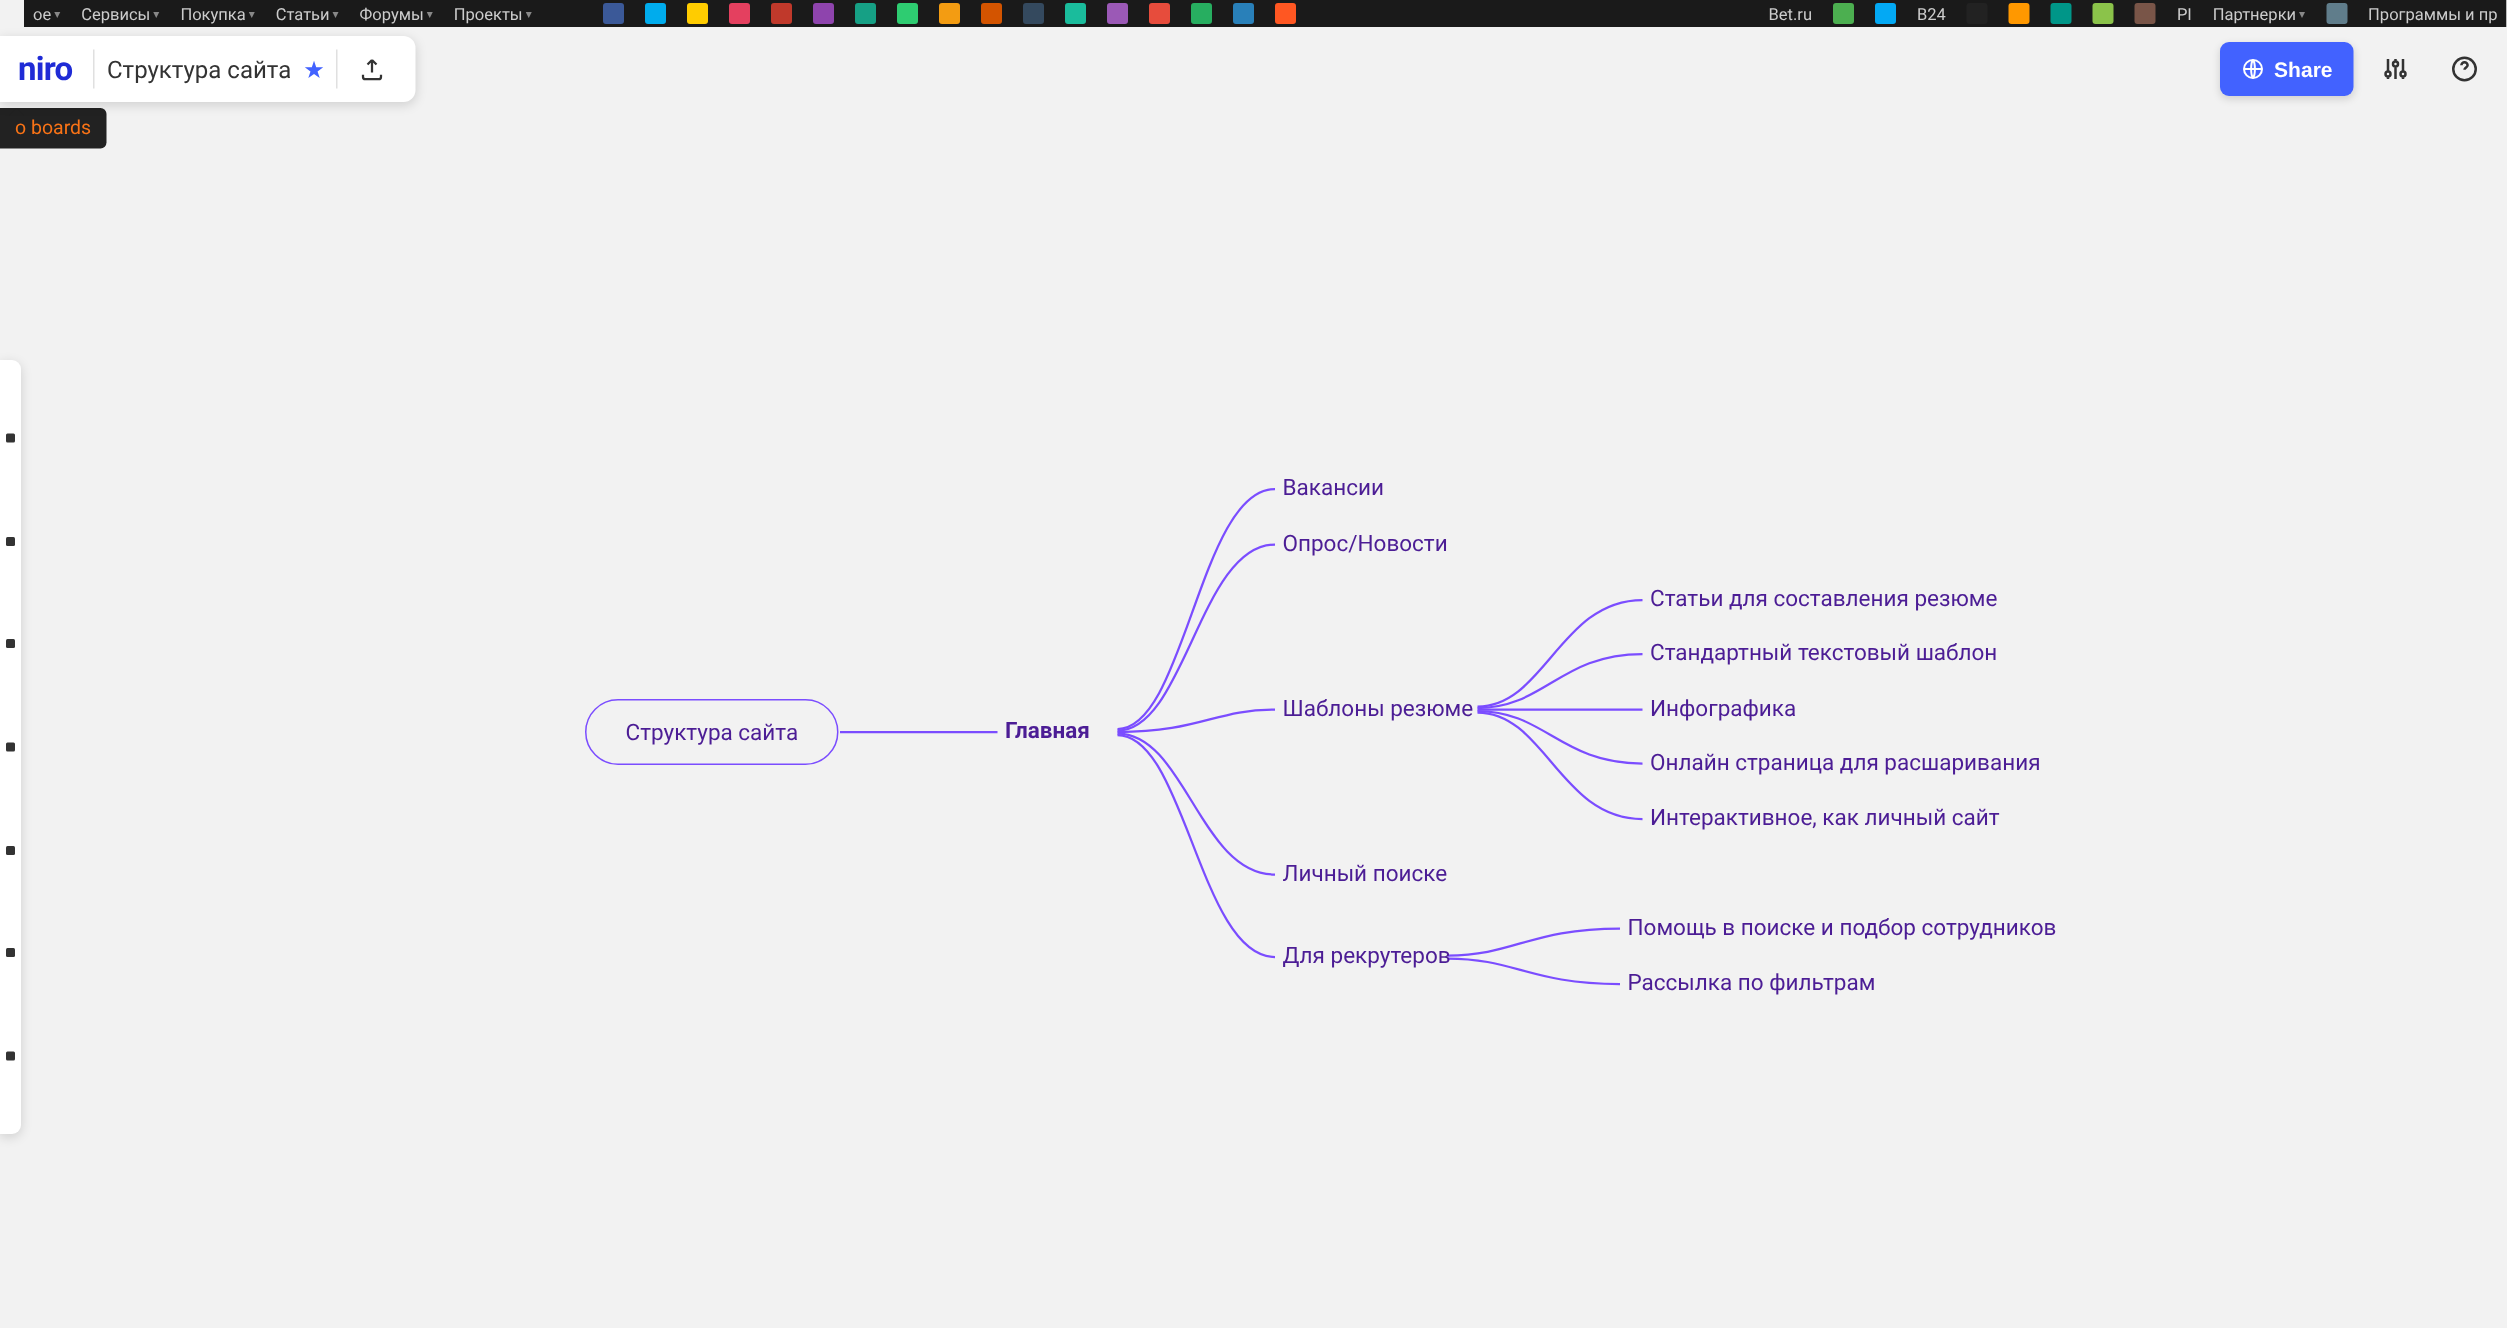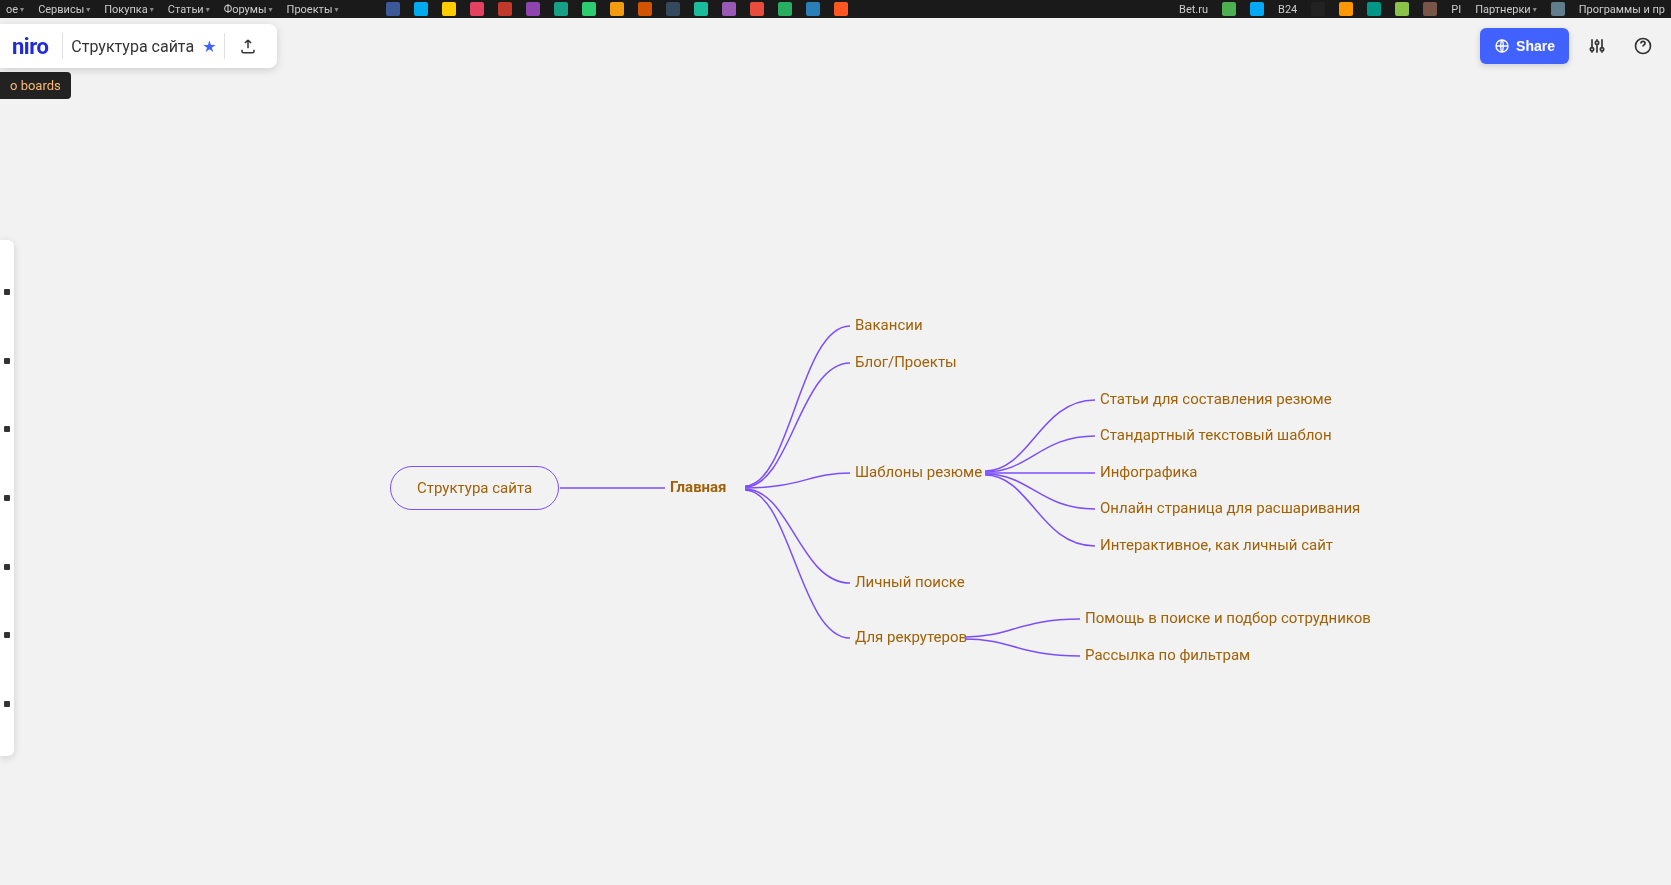--- a/index.html
+++ b/index.html
@@ -1,55 +1,55 @@
 <!DOCTYPE html>
 <html><head>
 <meta charset="utf-8">
 <style>
   html,body{margin:0;padding:0;width:100%;height:100%;overflow:hidden;
     font-family:-apple-system,BlinkMacSystemFont,"Segoe UI",Roboto,Helvetica,Arial,sans-serif;}
   body{background:#f2f2f2;}
   
   .browser-bar{height:18px;background:#1a1a1a;display:flex;align-items:center;
-    color:#ccc;font-size:11px;padding:0 6px;gap:14px;white-space:nowrap;overflow:hidden;}
+    color:#ccc;font-size:11px;padding:0 6px;gap:14px;white-space:nowrap;overflow:hidden;margin-left:16px;}
   .browser-bar .bm{display:flex;align-items:center;gap:2px;}
   .browser-bar .tri{font-size:8px;color:#888;}
   .browser-bar .ico{width:14px;height:14px;border-radius:2px;display:inline-block;}
   
   .board-bar{position:absolute;top:24px;left:0;height:44px;background:#fff;
     border-radius:0 8px 8px 0;box-shadow:0 2px 8px rgba(0,0,0,.15);
     display:flex;align-items:center;padding:0 14px 0 6px;gap:8px;z-index:10;}
   .logo{font-weight:700;font-size:22px;color:#1f2bd6;letter-spacing:-.5px;padding:0 6px;text-align:center;}
   .vline{width:1px;height:26px;background:#e0e0e0;}
   .board-title{font-size:16px;color:#333;}
   .star{color:#4262ff;font-size:16px;cursor:pointer;}
   .export-btn{width:30px;height:30px;display:flex;align-items:center;justify-content:center;
     cursor:pointer;color:#333;}
   
-  .tooltip{position:absolute;top:72px;left:0;background:#222;color:#fdba74;
+  .tooltip{position:absolute;top:72px;left:0;background:#222;color:#f97316;
     font-size:13px;padding:6px 10px;border-radius:0 4px 4px 0;z-index:9;}
   .tooltip::before{content:"";position:absolute;top:-5px;left:6px;border:5px solid transparent;
     border-bottom-color:#222;}
   
   .top-right{position:absolute;top:24px;right:10px;height:44px;display:flex;
     align-items:center;gap:10px;z-index:10;}
   .share-btn{background:#4262ff;color:#fff;border:none;border-radius:6px;
     height:36px;padding:0 14px;font-size:14px;font-weight:600;display:flex;
     align-items:center;gap:6px;cursor:pointer;box-shadow:0 2px 6px rgba(0,0,0,.15);}
   .iconbtn{width:36px;height:36px;border-radius:6px;display:flex;align-items:center;
     justify-content:center;cursor:pointer;color:#333;}
   
   .left-stub{position:absolute;top:240px;left:0;width:14px;height:480px;background:#fff;
     border-radius:0 6px 6px 0;box-shadow:0 2px 8px rgba(0,0,0,.15);z-index:5;
     display:flex;flex-direction:column;justify-content:space-around;padding:18px 0;}
   .left-stub div{width:6px;height:6px;background:#333;border-radius:1px;margin-left:4px;}
   
   .canvas{position:absolute;inset:0;top:18px;}
   svg.edges{position:absolute;inset:0;width:100%;height:100%;pointer-events:none;}
-  .node{position:absolute;color:#a16207;font-size:15px;white-space:nowrap;cursor:pointer;}
+  .node{position:absolute;color:#4c1d95;font-size:15px;white-space:nowrap;cursor:pointer;}
   .root-node{border:1.5px solid #7b4dff;border-radius:24px;padding:12px 26px;
     background:#f2f2f2;}
   .hub-node{font-weight:700;}
 </style>
 </head>
 <body>
 
 <div class="browser-bar">
   <span class="bm">
       <span>ое</span>
@@ -186,21 +186,21 @@
 
       <path d="M965 619 C1010 619 1020 601 1080 601"></path>
       <path d="M965 621 C1010 621 1020 638 1080 638"></path>
     </g>
   </svg>
 
   <div class="node root-node" style="left:390px;top:448px">Структура сайта</div>
   <div class="node hub-node" style="left:670px;top:460px">Главная</div>
 
   <div class="node" style="left:855px;top:298px">Вакансии</div>
-  <div class="node" style="left:855px;top:335px">Блог/Проекты</div>
+  <div class="node" style="left:855px;top:335px">Опрос/Новости</div>
   <div class="node" style="left:855px;top:445px">Шаблоны резюме</div>
   <div class="node" style="left:855px;top:555px">Личный поиске</div>
   <div class="node" style="left:855px;top:610px">Для рекрутеров</div>
 
   <div class="node" style="left:1100px;top:372px">Статьи для составления резюме</div>
   <div class="node" style="left:1100px;top:408px">Стандартный текстовый шаблон</div>
   <div class="node" style="left:1100px;top:445px">Инфографика</div>
   <div class="node" style="left:1100px;top:481px">Онлайн страница для расшаривания</div>
   <div class="node" style="left:1100px;top:518px">Интерактивное, как личный сайт</div>
 

